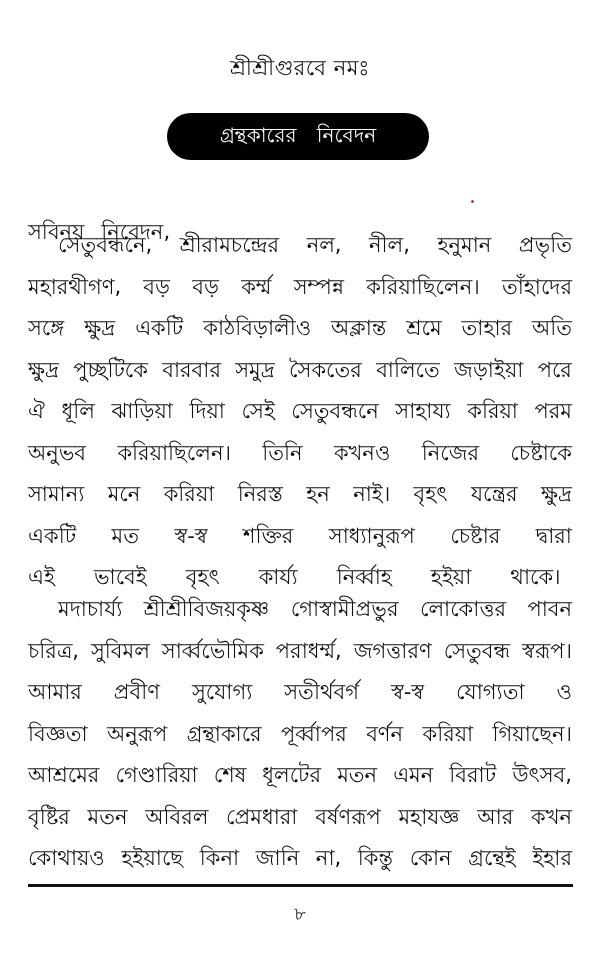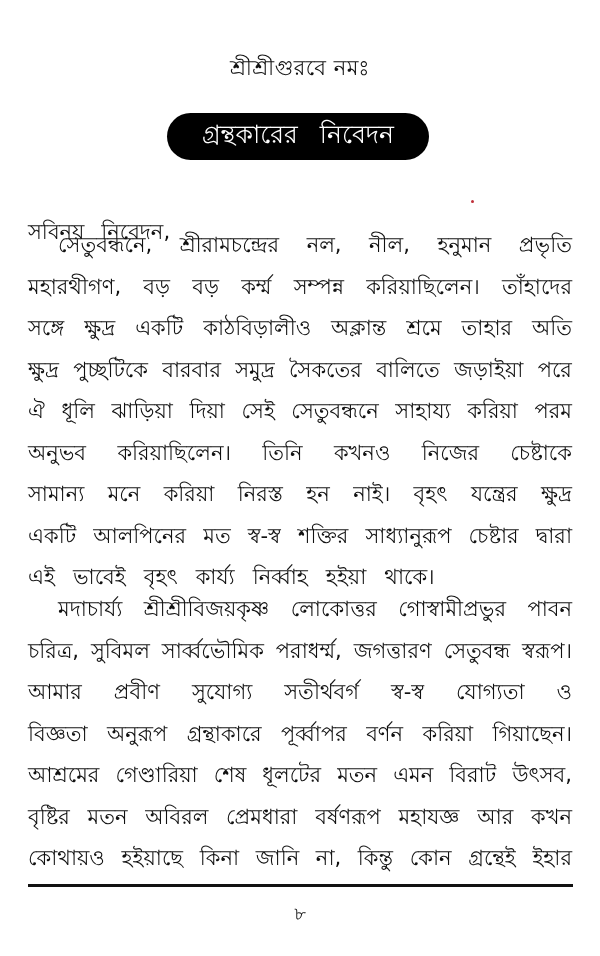--- a/index.html
+++ b/index.html
@@ -2,26 +2,26 @@
 <html><head>
 <meta charset="utf-8">
 <style>
   html, body { margin: 0; padding: 0; background: #ffffff; }
   body { width: 600px; height: 956px; position: relative; overflow: hidden;
          font-family: "DejaVu Sans", sans-serif; color: #111; }
   .invocation { position: absolute; top: 52px; left: 0; width: 600px; text-align: center;
                 font-size: 21px; font-weight: normal; letter-spacing: 0.5px; }
   .pill { position: absolute; top: 113px; left: 167px; width: 262px; height: 47px;
           background: #000; border-radius: 24px; color: #fff; display: flex;
-          align-items: center; justify-content: center; font-size: 25px; word-spacing: 14px; }
+          align-items: center; justify-content: center; font-size: 20px; word-spacing: 14px; }
   .salutation { position: absolute; top: 180px; left: 28px; font-size: 21px; word-spacing: 10px; margin-top: 36px; }
   .para { position: absolute; left: 28px; width: 544px; font-size: 21px; }
   .line { display: flex; justify-content: space-between; height: 41.5px; align-items: center;
           white-space: nowrap; }
-  .line.last { justify-content: flex-start; gap: 18px; }
+  .line.last { justify-content: flex-start; gap: 39px; }
   .line.first { padding-left: 30px; }
   .p1 { top: 226px; }
   .p2 { top: 590px; }
   .rule { position: absolute; top: 884px; left: 28px; width: 545px; height: 3px; background: #111; }
   .page-num { position: absolute; top: 900px; left: 0; width: 600px; text-align: center; font-size: 18px; }
   .speck { position: absolute; top: 200px; left: 471px; width: 3px; height: 3px; background: #c0303a; border-radius: 50%; }
 </style>
 </head>
 <body>
 
@@ -98,21 +98,20 @@
       <span>করিয়া</span>
       <span>নিরস্ত</span>
       <span>হন</span>
       <span>নাই।</span>
       <span>বৃহৎ</span>
       <span>যন্ত্রের</span>
       <span>ক্ষুদ্র</span>
     </div>
     <div class="line">
       <span>একটি</span>
-      <span>আলপিনের</span>
       <span>মত</span>
       <span>স্ব-স্ব</span>
       <span>শক্তির</span>
       <span>সাধ্যানুরূপ</span>
       <span>চেষ্টার</span>
       <span>দ্বারা</span>
     </div>
     <div class="line last">
       <span>এই</span>
       <span>ভাবেই</span>
@@ -120,22 +119,22 @@
       <span>কার্য্য</span>
       <span>নির্ব্বাহ</span>
       <span>হইয়া</span>
       <span>থাকে।</span>
     </div>
   </div>
 <div class="para p2">
     <div class="line first">
       <span>মদাচার্য্য</span>
       <span>শ্রীশ্রীবিজয়কৃষ্ণ</span>
+      <span>গোস্বামীপ্রভুর</span>
       <span>লোকোত্তর</span>
-      <span>গোস্বামীপ্রভুর</span>
       <span>পাবন</span>
     </div>
     <div class="line">
       <span>চরিত্র,</span>
       <span>সুবিমল</span>
       <span>সার্ব্বভৌমিক</span>
       <span>পরাধর্ম্ম,</span>
       <span>জগত্তারণ</span>
       <span>সেতুবন্ধ</span>
       <span>স্বরূপ।</span>

